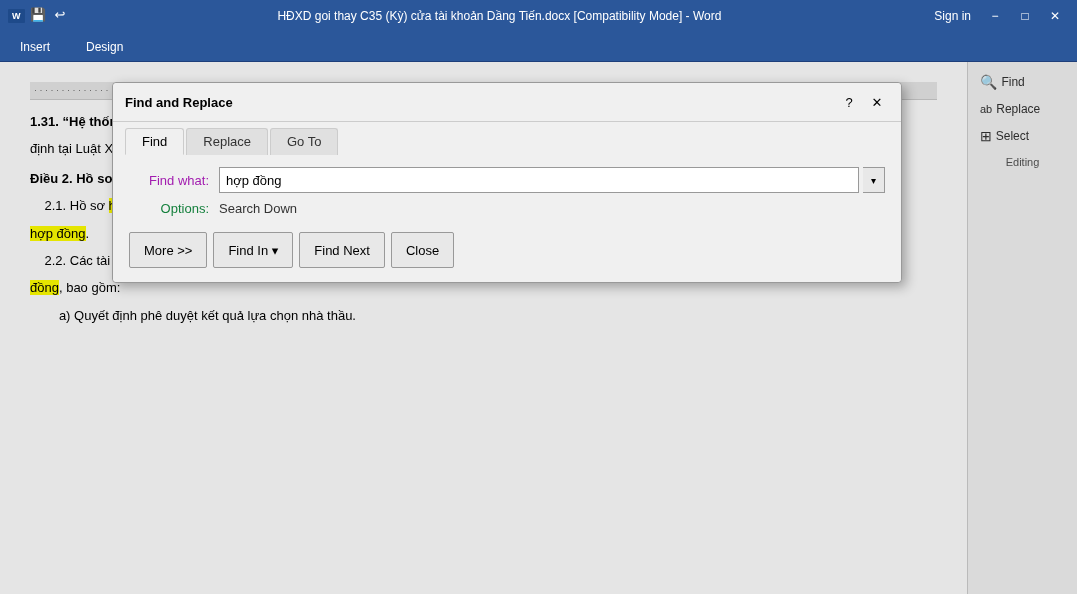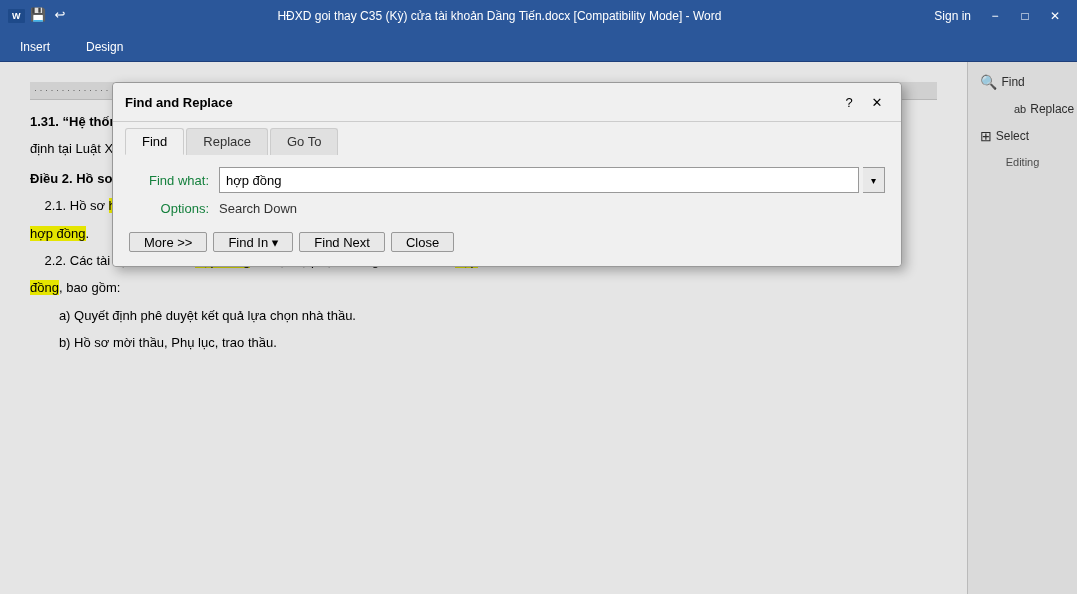--- a/index.html
+++ b/index.html
@@ -227,21 +227,21 @@
       border-radius: 0 0 4px 4px;
     }
     .dialog-row {
       display: flex;
       align-items: center;
       margin-bottom: 8px;
     }
     .dialog-label {
       width: 90px;
       font-size: 13px;
-      color: #15803d;
+      color: #a21caf;
       text-align: right;
       padding-right: 10px;
     }
     .dialog-input-container {
       flex: 1;
       display: flex;
       align-items: center;
       gap: 4px;
     }
     .dialog-input {
@@ -284,21 +284,21 @@
 
     
     .dialog-buttons {
       display: flex;
       gap: 6px;
       justify-content: flex-start;
       align-items: flex-start;
       position: relative;
     }
     .dlg-btn {
-      height: 20px;
+      height: 36px;
       padding: 0 14px;
       font-size: 13px;
       border: 1px solid #999;
       background: #e8e8e8;
       cursor: pointer;
       border-radius: 2px;
       color: #000;
     }
     .reading-highlight-btn {
       position: relative;
@@ -388,21 +388,21 @@
 <div class="document-area">
 
   <div class="left-panel"></div>
 
   <div class="right-sidebar">
     <div class="sidebar-btn">
       <span class="icon">🔍</span>
       <span>Find</span>
     </div>
     <div class="sidebar-btn">
-      <span class="icon" style="font-size:11px;margin-left:34px;">ab</span>
+      <span class="icon" style="font-size:11px;">ab</span>
       <span>Replace</span>
     </div>
     <div class="sidebar-btn">
       <span class="icon">⊞</span>
       <span>Select</span>
     </div>
     <div class="sidebar-editing-label">Editing</div>
   </div>
 
   <div class="doc-page">
@@ -433,23 +433,20 @@
 
       <div class="section">
         &nbsp;&nbsp;&nbsp;&nbsp;2.2. Các tài liệu kèm theo <mark class="highlight">hợp đồng</mark> là một bộ phận không tách rời của <mark class="highlight">hợp</mark>
       </div>
       <div class="section">
         <mark class="highlight">đồng</mark>, bao gồm:
       </div>
 
       <div class="section">
         &nbsp;&nbsp;&nbsp;&nbsp;&nbsp;&nbsp;&nbsp;&nbsp;a) Quyết định phê duyệt kết quả lựa chọn nhà thầu.
-      </div>
-      <div class="section">
-        &nbsp;&nbsp;&nbsp;&nbsp;&nbsp;&nbsp;&nbsp;&nbsp;b) Hồ sơ mời thầu, Phụ lục, trao thầu.
       </div>
 
     </div>
   </div>
 
   <div class="modal-overlay"></div>
 
   <div class="dialog">
 
     <div class="dialog-titlebar">

